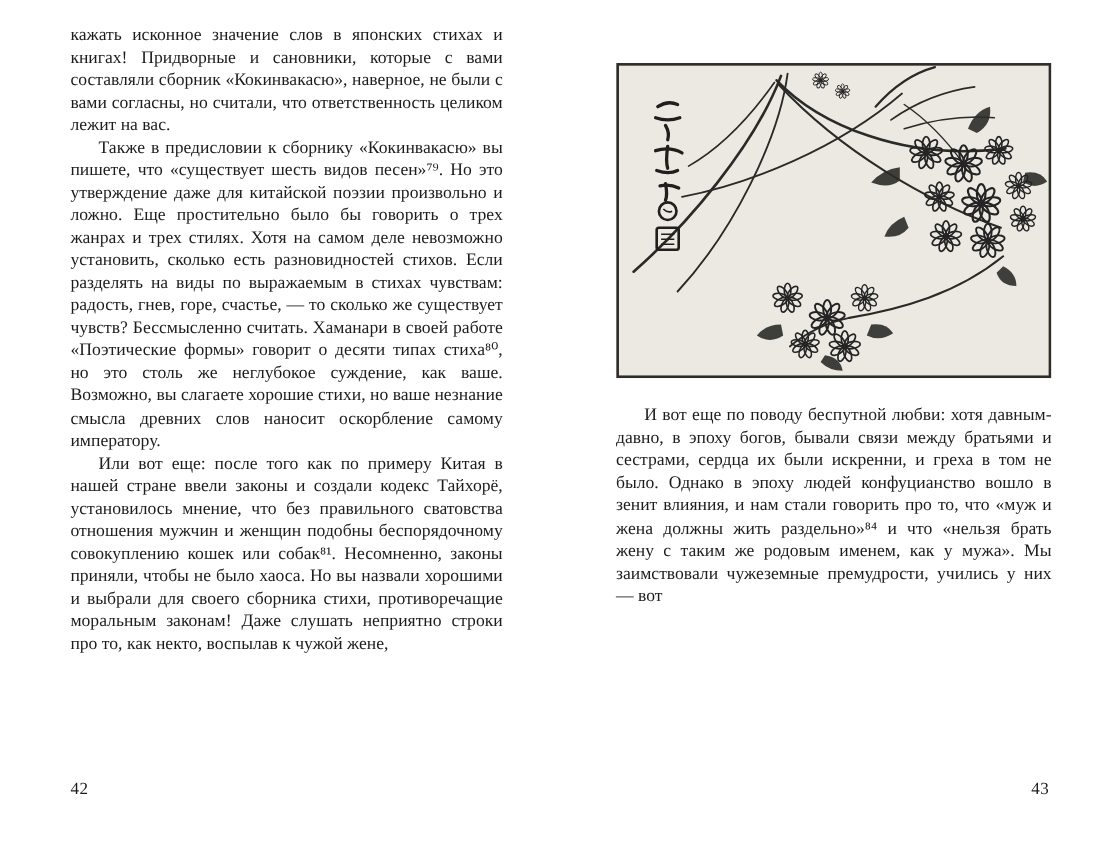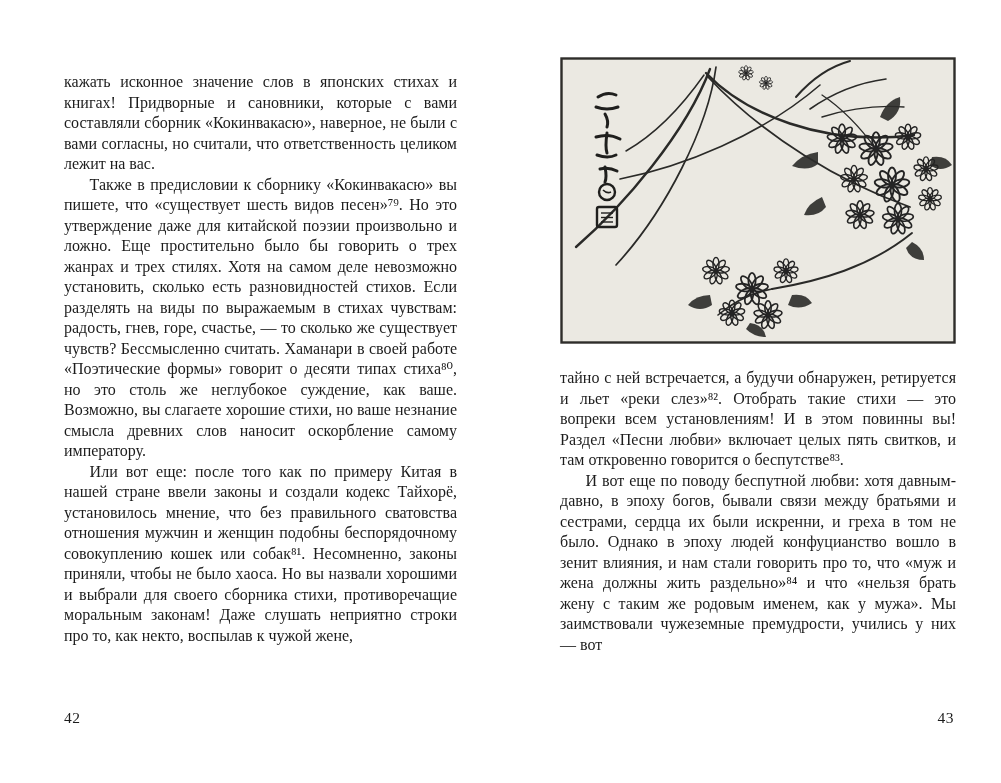--- a/index.html
+++ b/index.html
@@ -20,21 +20,21 @@
   .text-block p {
     font-size: 16px;
     line-height: 20.5px;
     text-align: justify;
     text-indent: 1.6em;
     hyphens: auto;
     -webkit-hyphens: auto;
   }
   .text-block p.no-indent { text-indent: 0; }
 
-  .page-left .text-block { margin-top: 72px; }
+  .page-left .text-block { margin-top: 22px; }
 
   .illustration {
     margin-top: 57px;
     width: 396px;
     height: 287px;
   }
   .illustration svg { display: block; width: 100%; height: 100%; }
 
   .page-right .text-block { margin-top: 24px; }
 
@@ -156,19 +156,18 @@
           <g stroke="#1f1f1d" stroke-width="1.4" fill="none">
             <path d="M41 156 h12"></path>
             <path d="M41 160.5 h12"></path>
             <path d="M41 165 h12"></path>
           </g>
         </g>
       </svg>
     </figure>
 
     <div class="text-block">
-      <p class="no-indent">тайно с ней встречается, а будучи обнаружен, ретируется и льет «реки слез»⁸². Отобрать такие стихи — это вопреки всем установлениям! И в этом повинны вы! Раздел «Песни любви» включает целых пять свитков, и там откровенно говорится о беспутстве⁸³.</p>
       <p>И вот еще по поводу беспутной любви: хотя давным-давно, в эпоху богов, бывали связи между братьями и сестрами, сердца их были искренни, и греха в том не было. Однако в эпоху людей конфуцианство вошло в зенит влияния, и нам стали говорить про то, что «муж и жена должны жить раздельно»⁸⁴ и что «нельзя брать жену с таким же родовым именем, как у мужа». Мы заимствовали чужеземные премудрости, учились у них — вот</p>
     </div>
     <div class="page-number page-number-right">43</div>
   </div>
 
 </div>
 
 </body></html>

